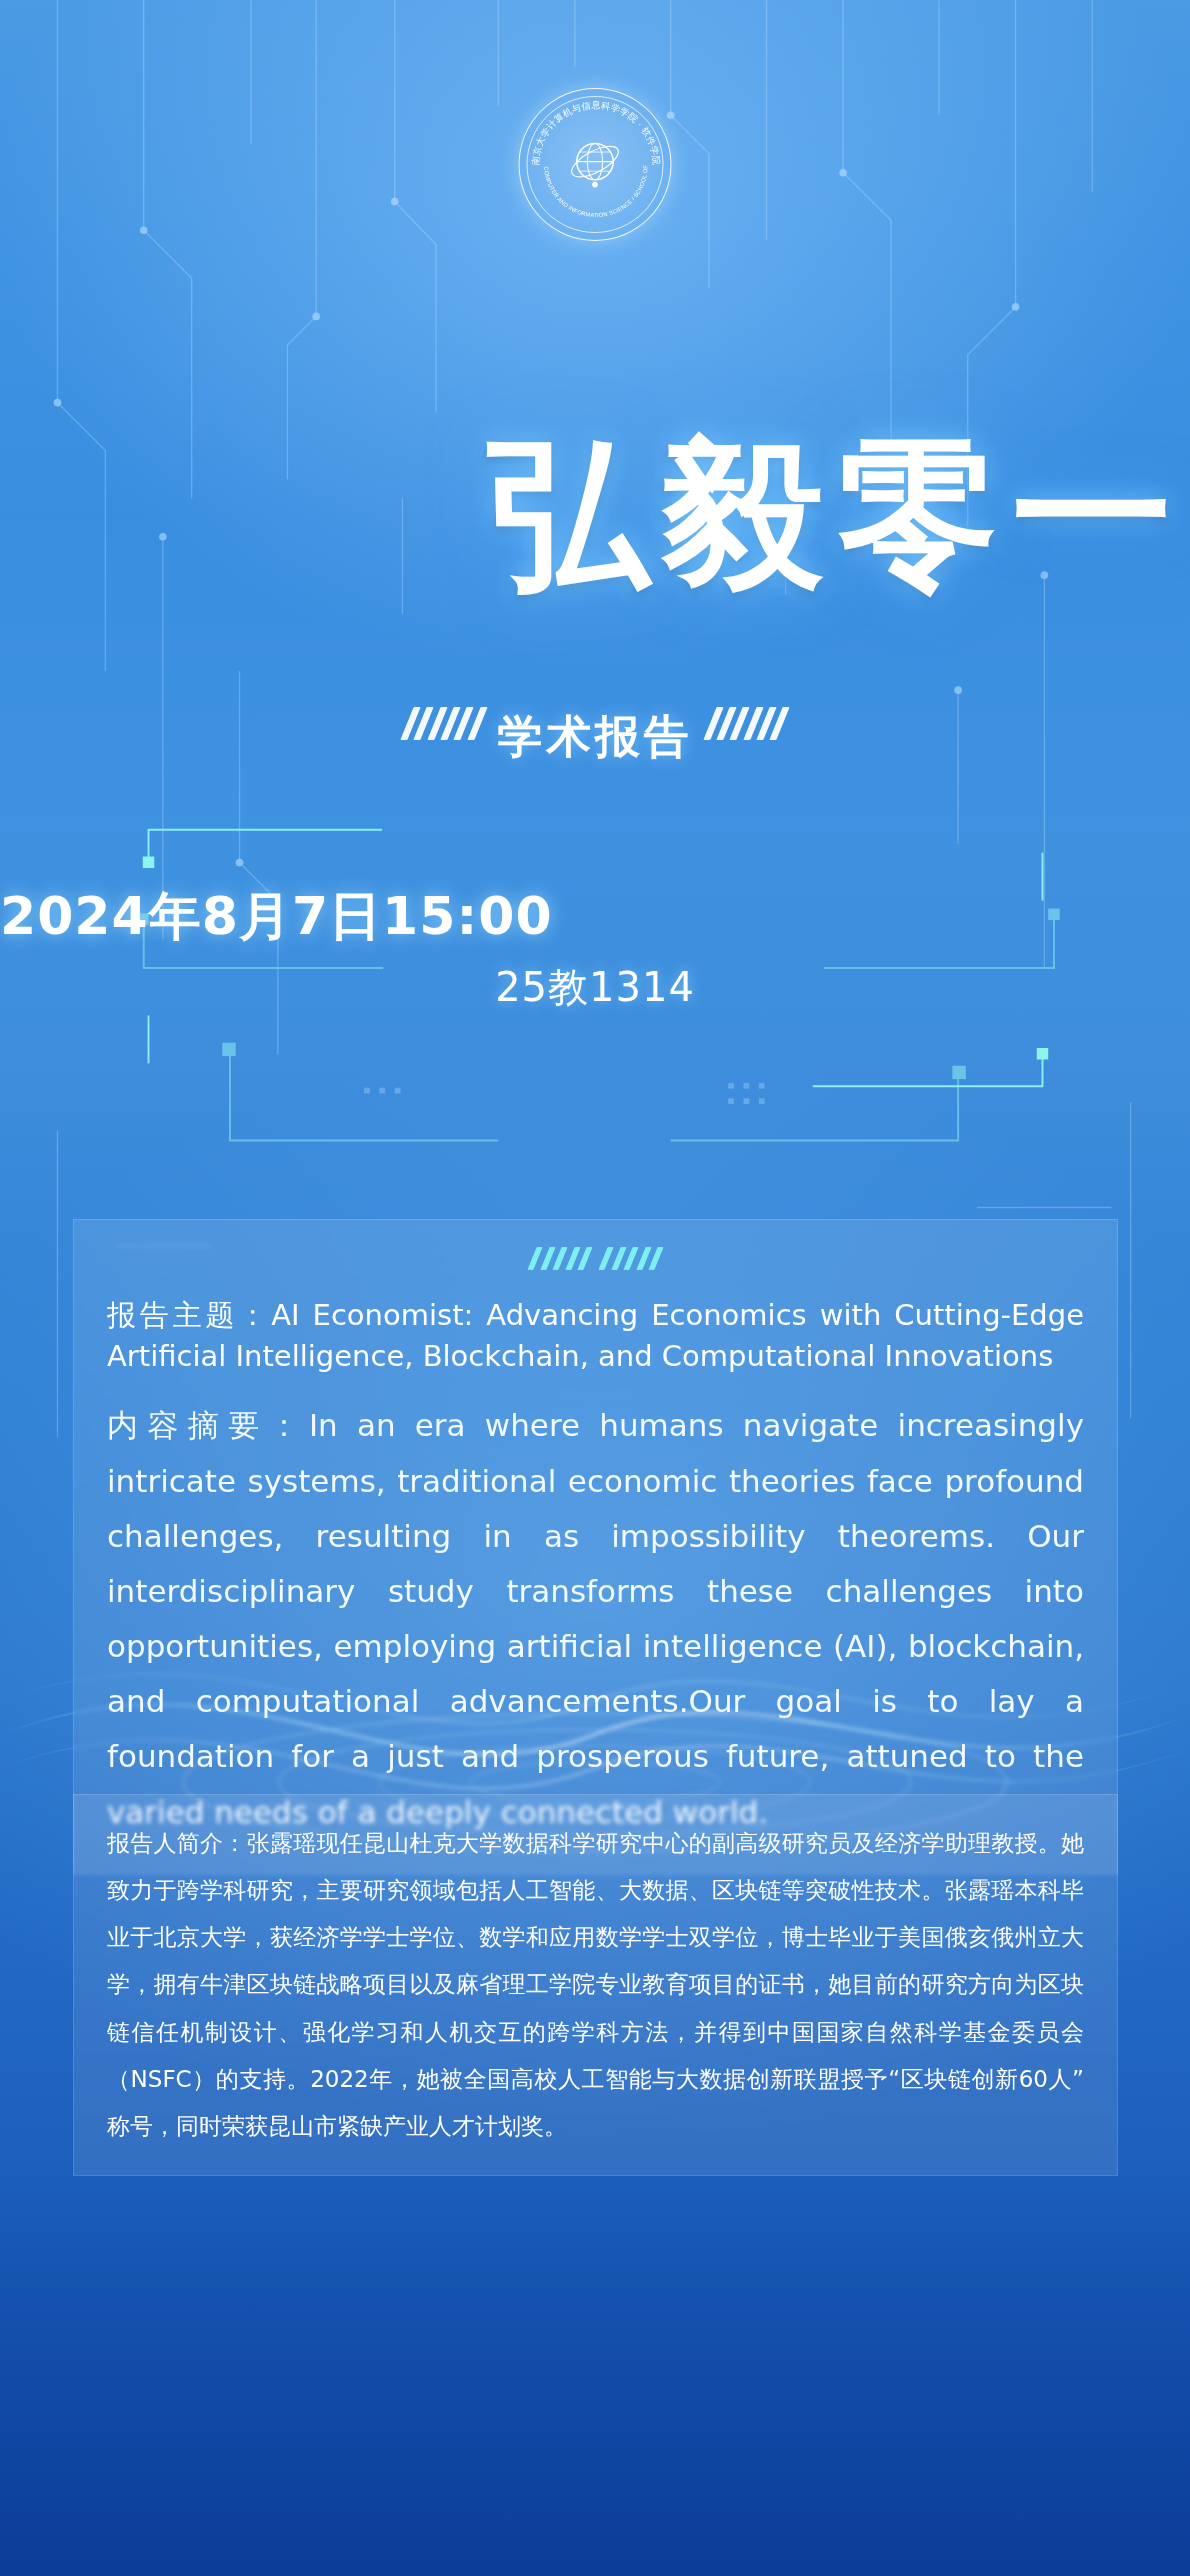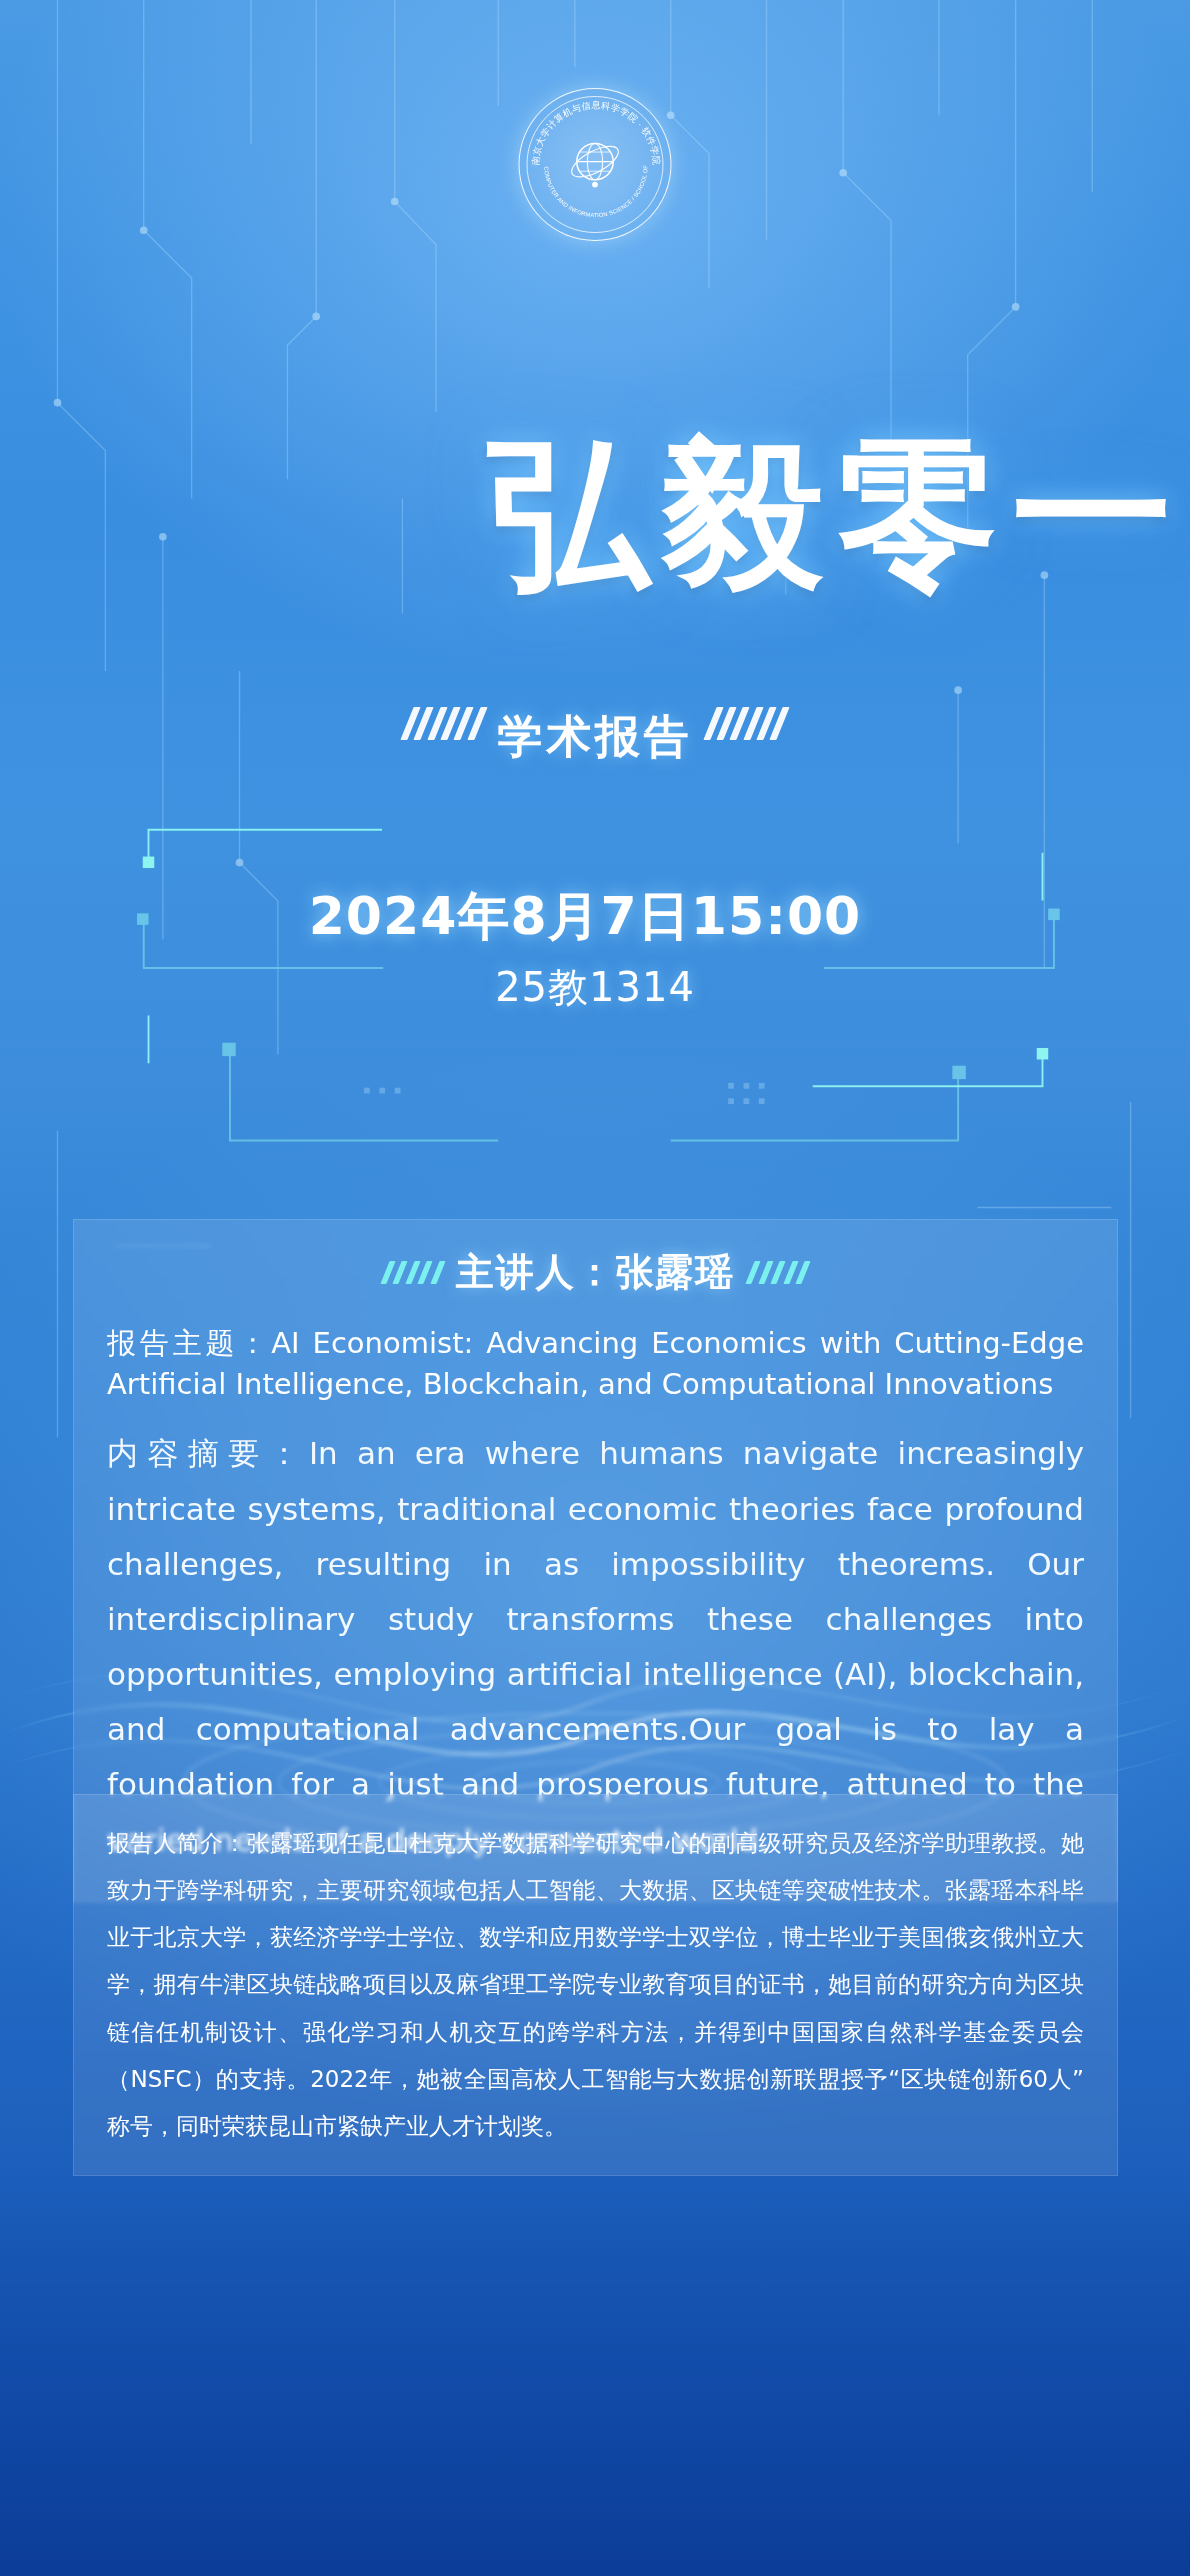--- a/index.html
+++ b/index.html
@@ -103,21 +103,21 @@
   }
 
   
   .tech-frame {
     position:absolute; top:824px; left:142px; width:907px; height:268px;
     pointer-events:none;
   }
   .tech-frame svg { width:907px; height:268px; display:block; }
 
   .date-line {
-    position:absolute; top:882px; left:0; width:1170px; text-align:center;
+    position:absolute; top:882px; left:0; width:1170px; 
     font-family:"DejaVu Sans","Liberation Sans",sans-serif;
     font-size:52px; font-weight:600; color:#ffffff; letter-spacing:1px;
     text-shadow:0 0 17px rgba(150,215,255,.8);
   }
   .room-line {
     position:absolute; top:960px; left:0; width:1190px; text-align:center;
     font-family:"DejaVu Sans","Liberation Sans",sans-serif;
     font-size:40px; font-weight:500; color:#ffffff; letter-spacing:1px;
     text-shadow:0 0 13.4px rgba(150,215,255,.7);
   }
@@ -337,21 +337,20 @@
 
   <section class="card" id="talk-card">
     <div class="speaker-row">
       <span class="hatch small cyan">
         <i></i>
           <i></i>
           <i></i>
           <i></i>
           <i></i>
       </span>
-      <span class="speaker-name">主讲人：张露瑶</span>
       <span class="hatch small cyan">
         <i></i>
           <i></i>
           <i></i>
           <i></i>
           <i></i>
       </span>
     </div>
 
     <p class="topic-block field-label">

